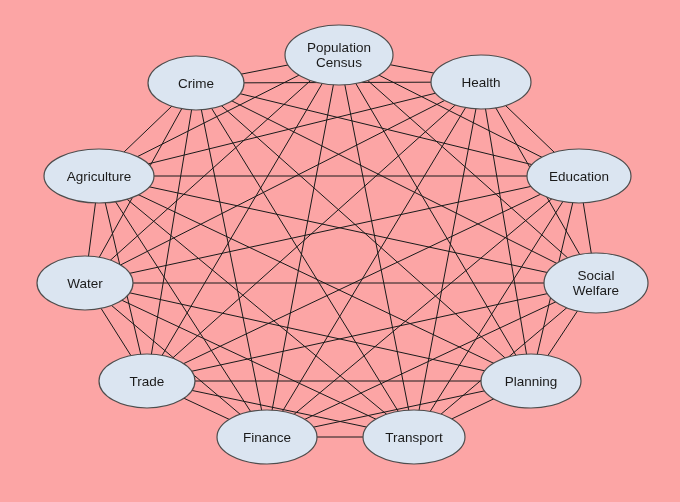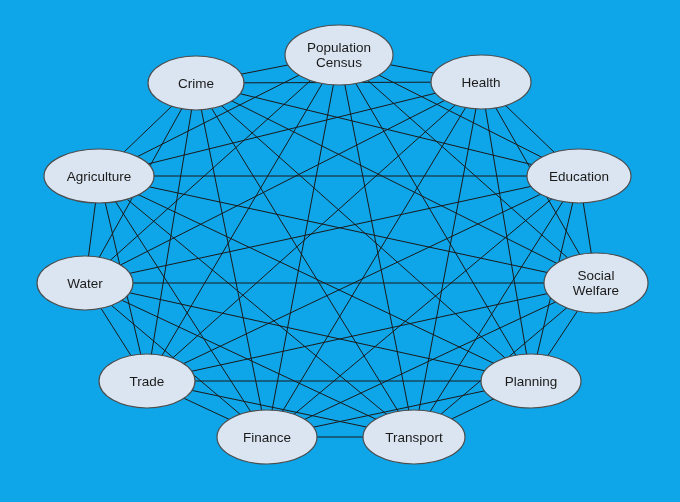--- a/index.html
+++ b/index.html
@@ -5,21 +5,21 @@
   html, body {
     margin: 0;
     padding: 0;
     background: #ffffff;
     font-family: "Liberation Sans", sans-serif;
   }
   .stage {
     position: relative;
     width: 680px;
     height: 502px;
-    background: #0ea5e9;
+    background: #fca5a5;
     overflow: hidden;
   }
   svg { display: block; }
   .node-label {
     font-family: "Liberation Sans", sans-serif;
     font-size: 13.5px;
     fill: #1a1a1a;
     text-anchor: middle;
   }
   .node-ellipse {

